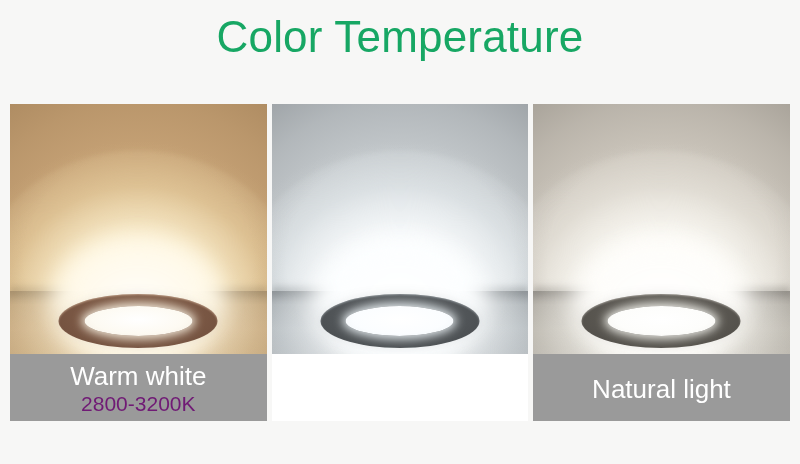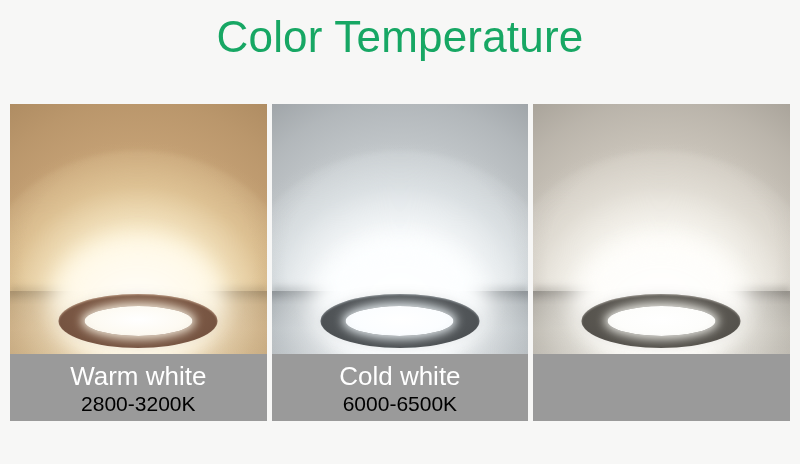--- a/index.html
+++ b/index.html
@@ -150,21 +150,21 @@
   }
   .caption-name {
     font-size: 26px;
     line-height: 30px;
     color: #ffffff;
     white-space: nowrap;
   }
   .caption-kelvin {
     font-size: 21px;
     line-height: 25px;
-    color: #000000;
+    color: #701a75;
     white-space: nowrap;
   }
 
   
   
   .p-warm .wall {
     background: radial-gradient(ellipse 72% 88% at 50% 108%,
       #fffdf6 0%, #fdf3dd 16%, #f2dfb6 34%, #ddc193 54%, #cfae7f 72%, #c5a175 100%);
   }
   .p-warm .floor {
@@ -301,37 +301,34 @@
         <div class="floor"></div>
         <div class="seam"></div>
         <div class="glow"></div>
         <div class="glow-core"></div>
         <div class="vignette"></div>
         <div class="fixture-shadow"></div>
         <div class="fixture">
           <div class="fixture-inner"></div>
         </div>
       </div>
-      <div class="caption">
-        <div class="caption-name">Cold white</div>
-        <div class="caption-kelvin">6000-6500K</div>
-      </div>
     </div>
 
     <div class="panel p-natural">
       <div class="photo">
         <div class="wall"></div>
         <div class="floor"></div>
         <div class="seam"></div>
         <div class="glow"></div>
         <div class="glow-core"></div>
         <div class="vignette"></div>
         <div class="fixture-shadow"></div>
         <div class="fixture">
           <div class="fixture-inner"></div>
         </div>
       </div>
       <div class="caption">
+        <div class="caption-name">Natural light</div>
       </div>
     </div>
 
   </div>
 </div>
 
 </body></html>

